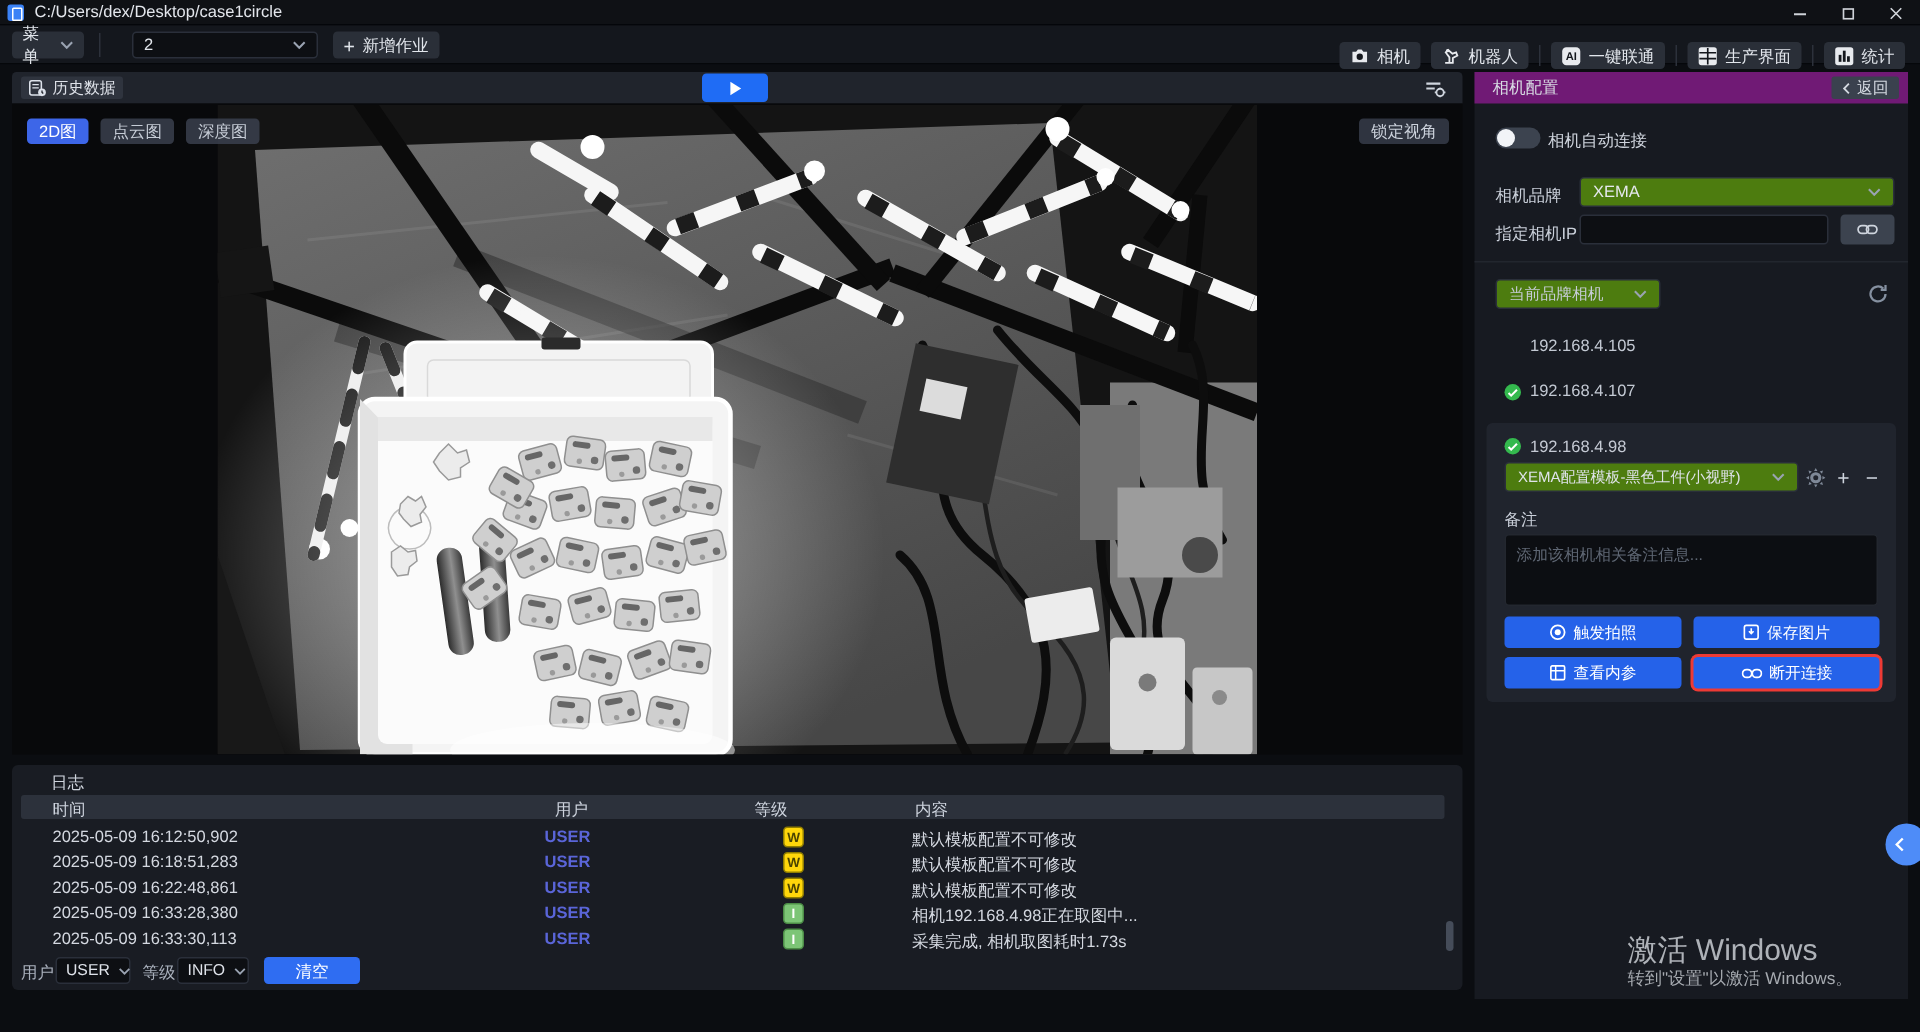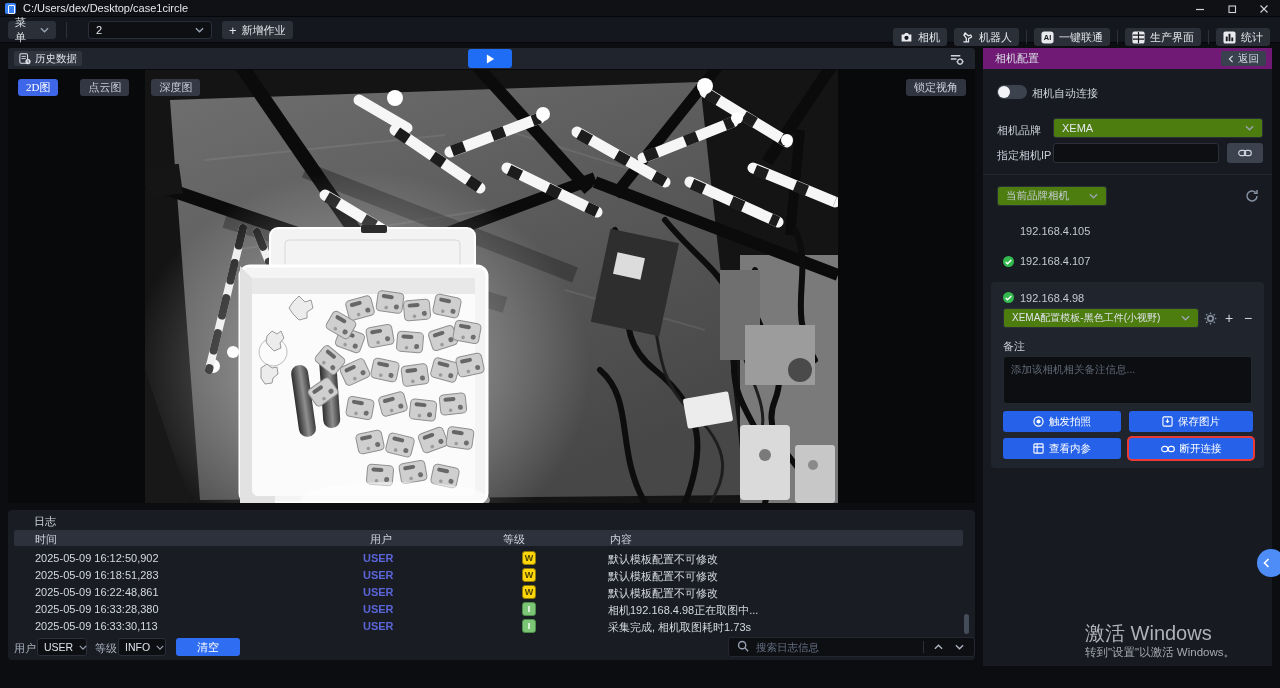--- a/index.html
+++ b/index.html
@@ -29,21 +29,21 @@
   .chev{display:inline-flex;color:#9aa3b2;}
 
   
   .viewer-header{position:absolute;left:8px;top:48px;width:967px;height:21px;background:#20242c;border-radius:3px 3px 0 0;text-decoration:underline;}
   .history-btn{position:absolute;left:6px;top:3px;height:15px;background:#2f343e;border-radius:2px;display:flex;align-items:center;gap:4px;padding:0 5px;color:#dde1e8;font-size:10.5px;}
   .play-btn{position:absolute;left:460px;top:1px;width:44px;height:19px;background:#1f6cf5;border-radius:3px;display:flex;align-items:center;justify-content:center;}
   .filter-btn{position:absolute;right:10px;top:3px;width:18px;height:15px;display:flex;align-items:center;justify-content:center;}
 
   .viewer-canvas{position:absolute;left:8px;top:69px;width:967px;height:434px;background:#08090b;overflow:hidden;}
   .photo{position:absolute;left:137px;top:1px;width:693px;height:433px;}
-  .tabs{position:absolute;left:10px;top:10px;display:flex;gap:22px;font-family:Liberation Serif, serif;}
+  .tabs{position:absolute;left:10px;top:10px;display:flex;gap:8px;}
   .tab{height:17px;border-radius:3px;display:flex;align-items:center;padding:0 8px;background:rgba(58,64,77,.85);color:#c6ccd6;}
   .tab.active{background:#3d66e8;color:#fff;}
   .lock-btn{position:absolute;right:9px;top:10px;height:17px;border-radius:3px;background:rgba(58,64,77,.8);color:#ccd2dc;display:flex;align-items:center;padding:0 8px;}
 
   
   .log-panel{position:absolute;left:8px;top:510px;width:967px;height:150px;background:#191c23;border-radius:4px;}
   .log-title{position:absolute;left:26px;top:4px;color:#ced3dc;}
   .log-head{position:absolute;left:6px;top:20px;width:949px;height:16px;background:#2c313b;border-radius:2px;color:#cdd3dd;}
   .log-head span{position:absolute;top:2px;}
   .col-time{left:21px;} .col-user{left:356px;} .col-level{left:489px;} .col-content{left:596px;}
@@ -455,38 +455,20 @@
       <span class="lf-label" style="left:87px;">等级</span>
       <div class="lf-select" style="left:110px;width:48px;">
         <span>INFO</span>
         <span class="chev">
             <svg width="8" height="5" viewBox="0 0 10 6">
               <path d="M1 1l4 4 4-4" stroke="currentColor" fill="none" stroke-width="1.5"></path>
             </svg>
           </span>
       </div>
       <div class="clear-btn" style="left:168px;">清空</div>
-      <div class="search-box">
-        <span><svg width="12" height="12" viewBox="0 0 14 14">
-              <circle cx="6" cy="6" r="4.2" stroke="#99a2b2" fill="none" stroke-width="1.6"></circle>
-              <path d="M9.2 9.2L13 13" stroke="#99a2b2" stroke-width="1.6"></path>
-            </svg></span>
-        <input placeholder="搜索日志信息" style="">
-        <span class="sb-sep"></span>
-        <span class="sb-chev">
-            <svg width="9" height="6" viewBox="0 0 10 6">
-              <path d="M1 5l4-4 4 4" stroke="currentColor" fill="none" stroke-width="1.5"></path>
-            </svg>
-          </span>
-        <span class="sb-chev">
-            <svg width="9" height="6" viewBox="0 0 10 6">
-              <path d="M1 1l4 4 4-4" stroke="currentColor" fill="none" stroke-width="1.5"></path>
-            </svg>
-          </span>
-      </div>
     </div>
   </div>
 
   <div class="right-panel">
     <div class="rp-header">
       <span class="rp-title">相机配置</span>
       <div class="back-btn">
         <svg width="6" height="8" viewBox="0 0 6 10">
             <path d="M5 1L1 5l4 4" stroke="#d4d9e1" fill="none" stroke-width="1.5"></path>
           </svg>

